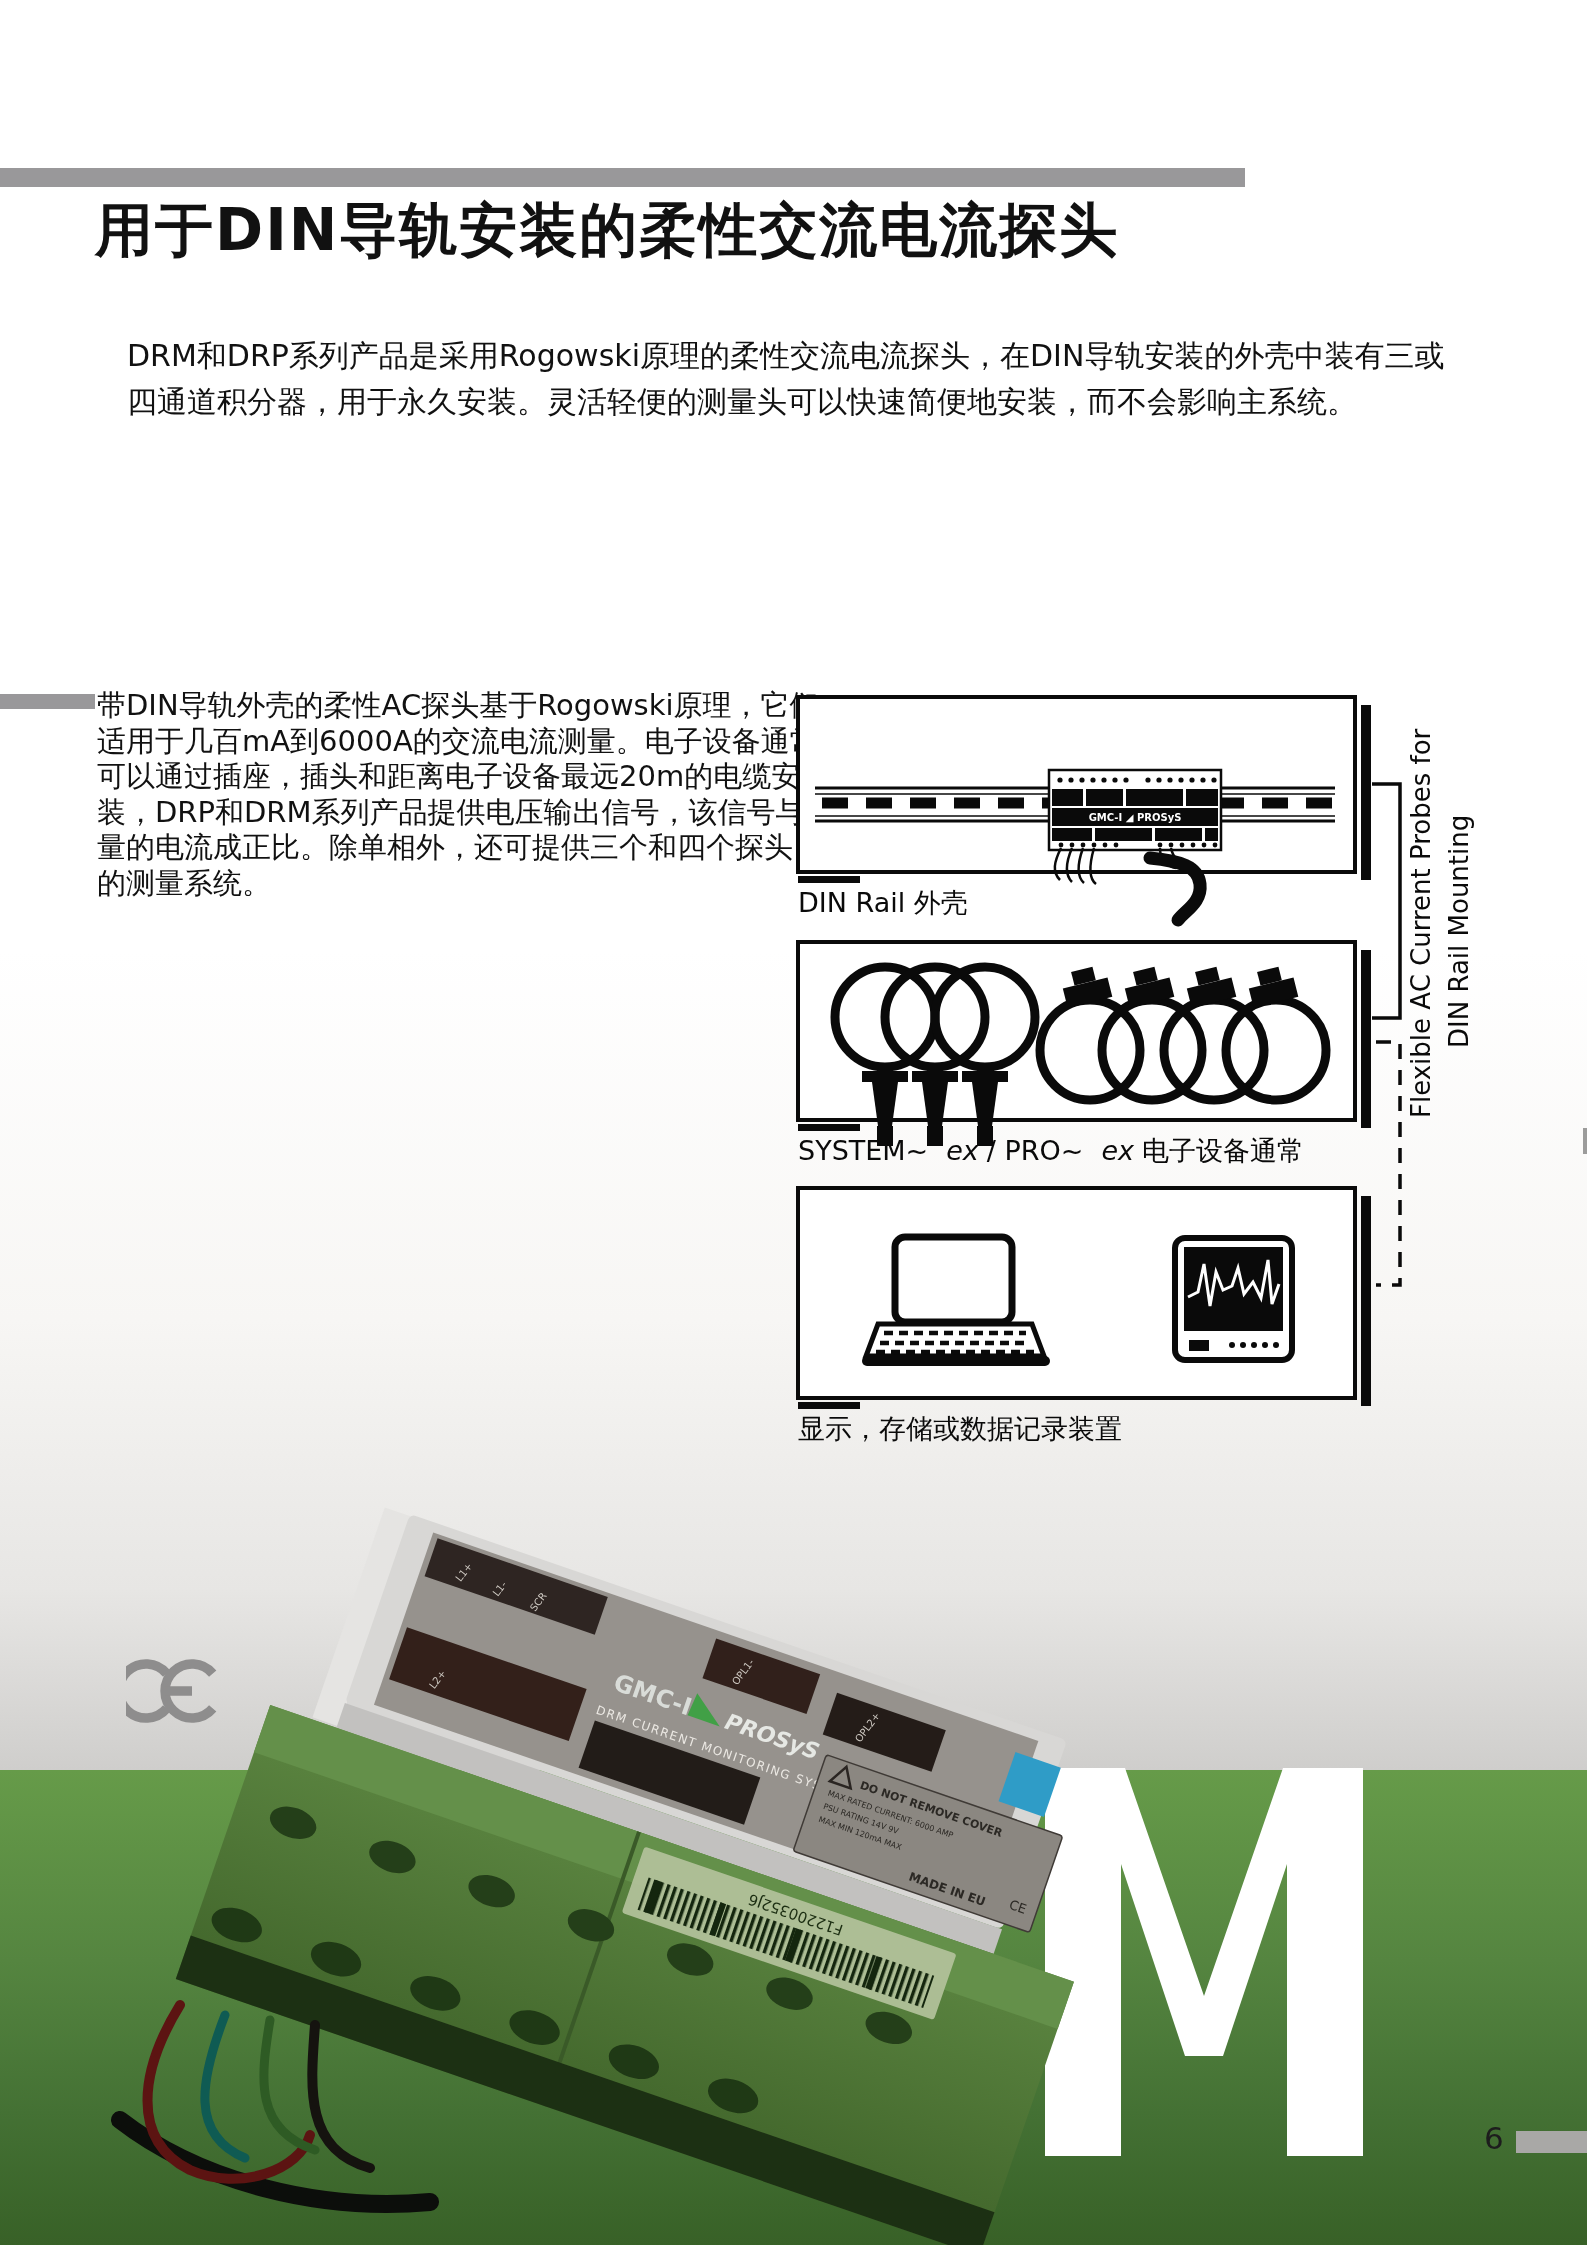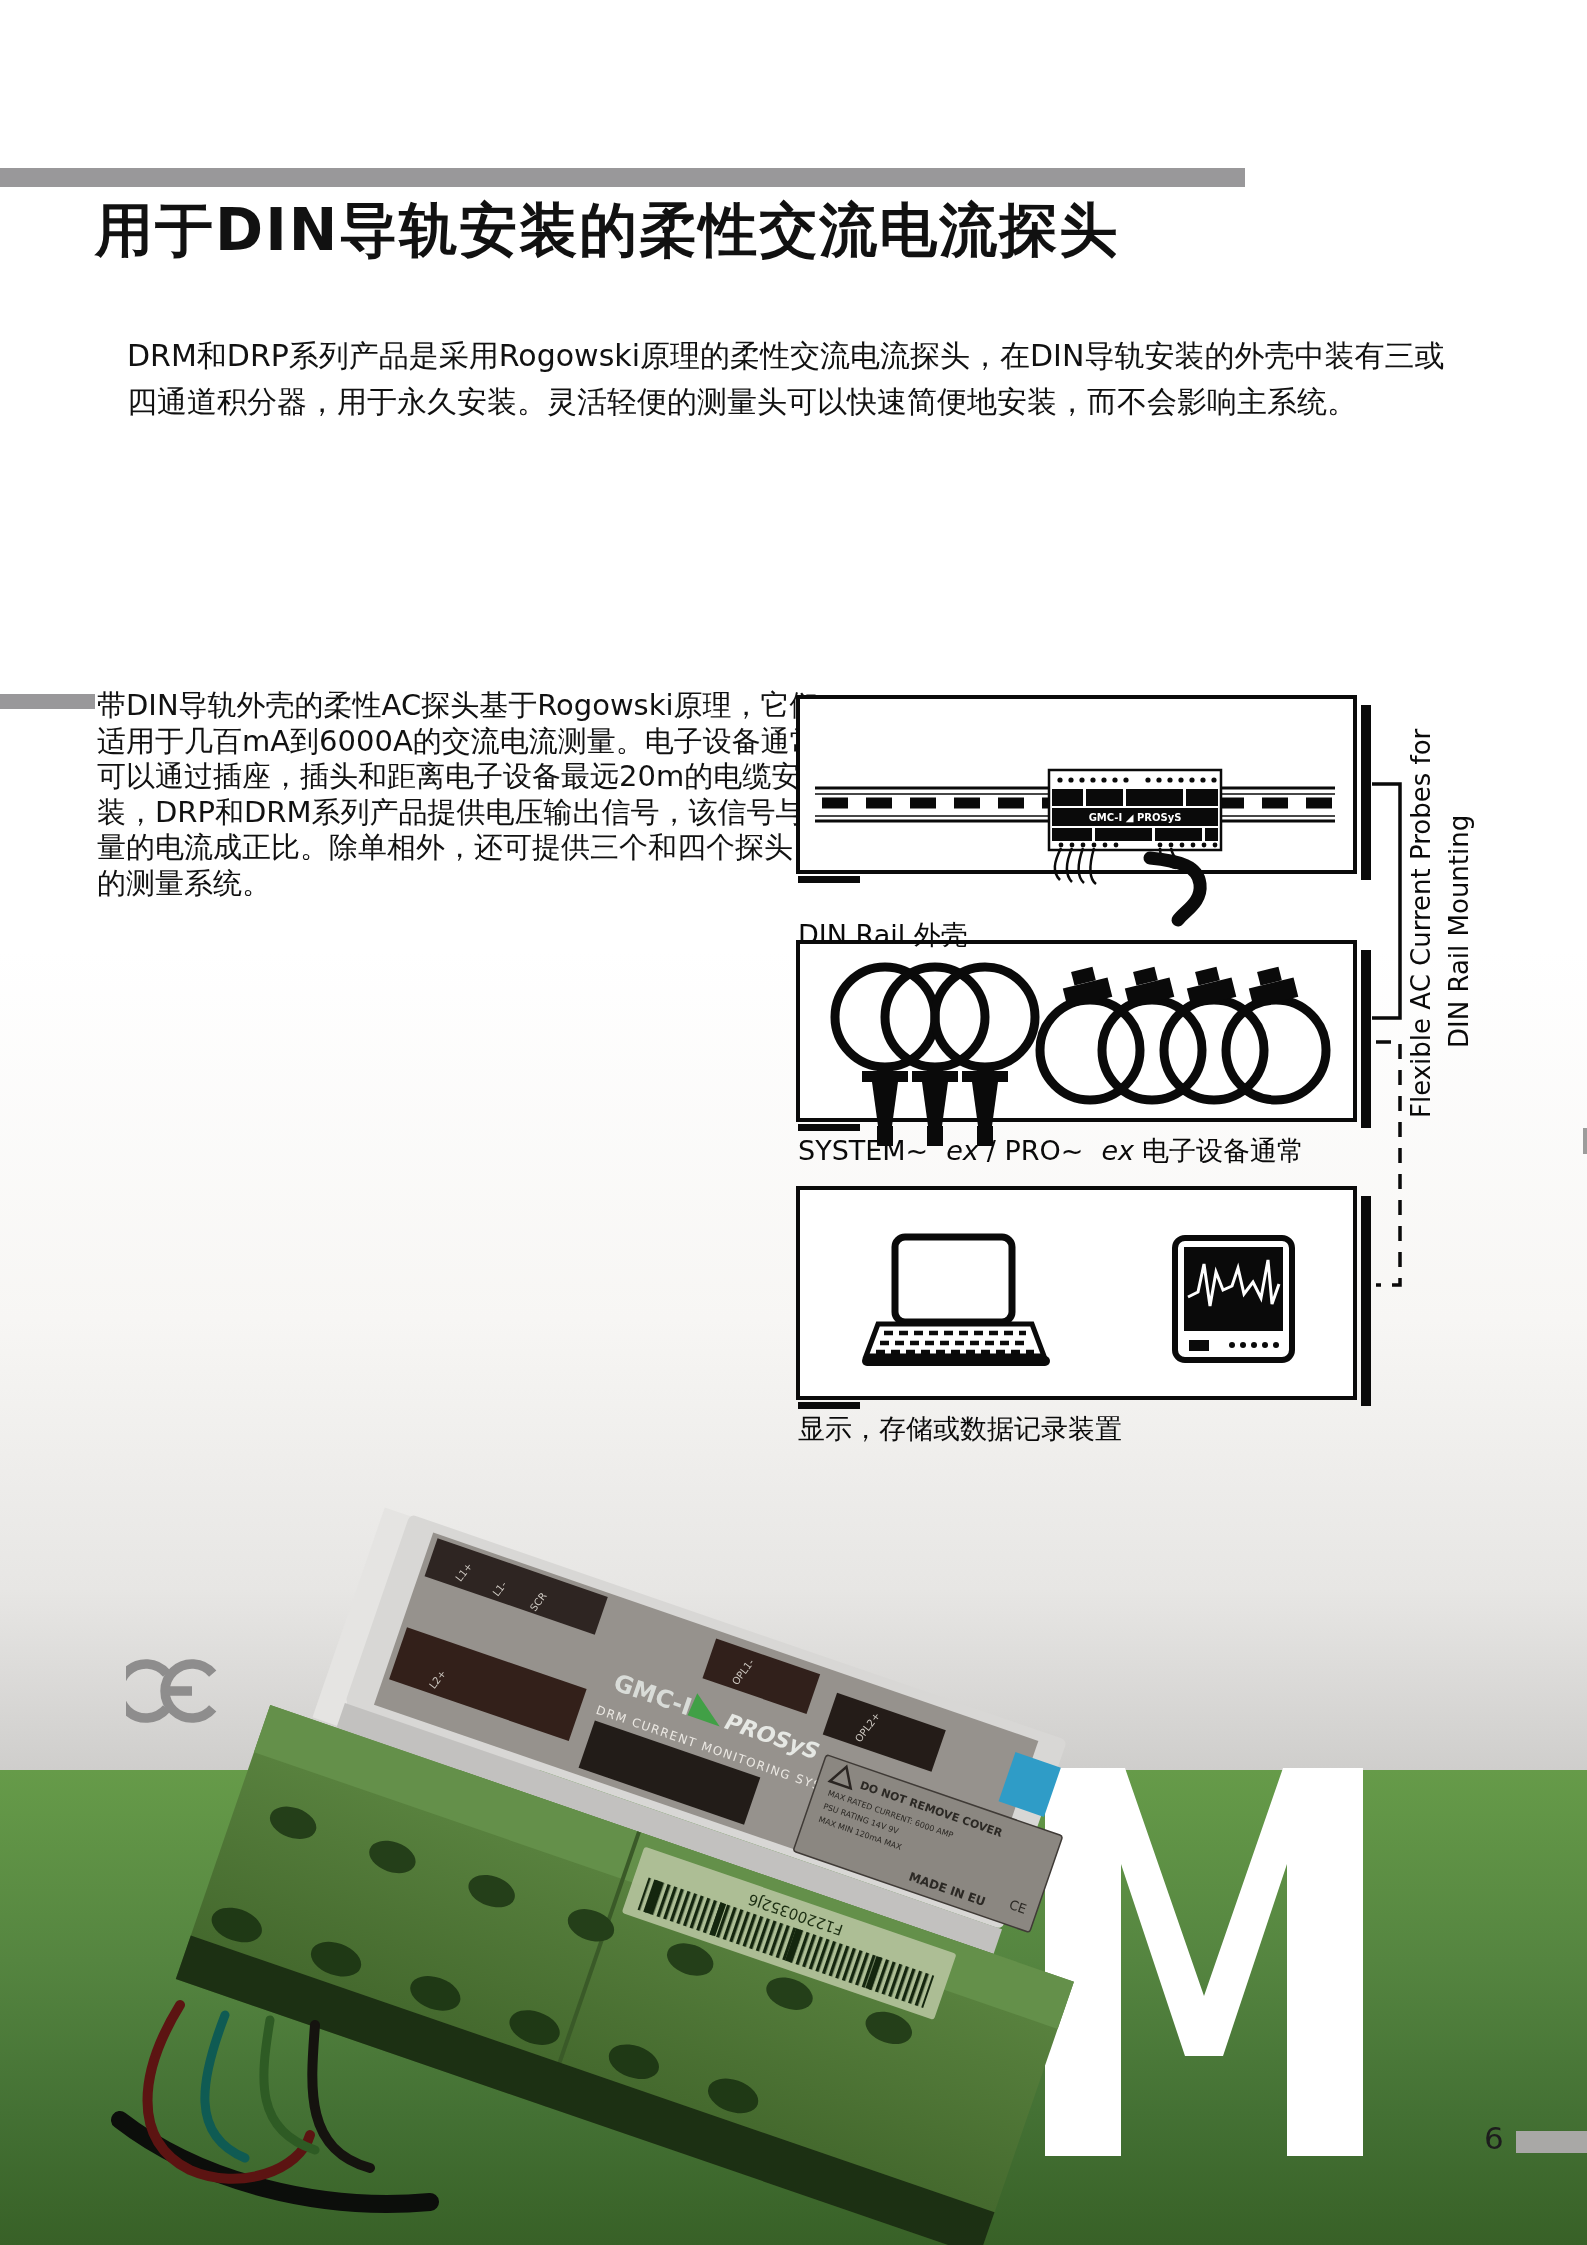--- a/index.html
+++ b/index.html
@@ -11,21 +11,21 @@
     padding-left:17px;
   }
   .abs{position:absolute;}
   .nowrap{white-space:nowrap;}
   #top-bar{left:0;top:168px;width:1245px;height:19px;background:#99989a;}
   #page-title{left:95px;top:192px;font-size:58px;font-weight:700;letter-spacing:2px;}
   #intro{left:95px;top:333px;font-size:30px;font-weight:500;line-height:46px;margin-left:32px;}
   #left-tick{left:0;top:694px;width:95px;height:15px;background:#99989a;}
   #body-text{left:97px;top:688px;font-size:29px;font-weight:500;line-height:35.5px;}
   .fig-label{font-size:27px;font-weight:500;color:#0a0a0a;}
-  #fig-label-1{left:798px;top:885px;margin-top:32px;}
+  #fig-label-1{left:798px;top:885px;}
   #fig-label-2{left:798px;top:1133px;}
   #fig-label-3{left:798px;top:1411px;}
   .fig-label .it{font-style:italic;margin:12px 8px;}
   .fig-label .sp{margin-right:10px;}
   .side-caption{font-size:26px;font-weight:500;color:#0a0a0a;white-space:nowrap;
     transform-origin:0 0;transform:rotate(-90deg);}
   #side-caption-1{left:1406px;top:1118px;}
   #side-caption-2{left:1444px;top:1048px;}
   #edge-tab{left:1583px;top:1128px;width:4px;height:26px;background:#9c9c9b;}
   #photo-backdrop{left:0;top:950px;width:1587px;height:820px;

